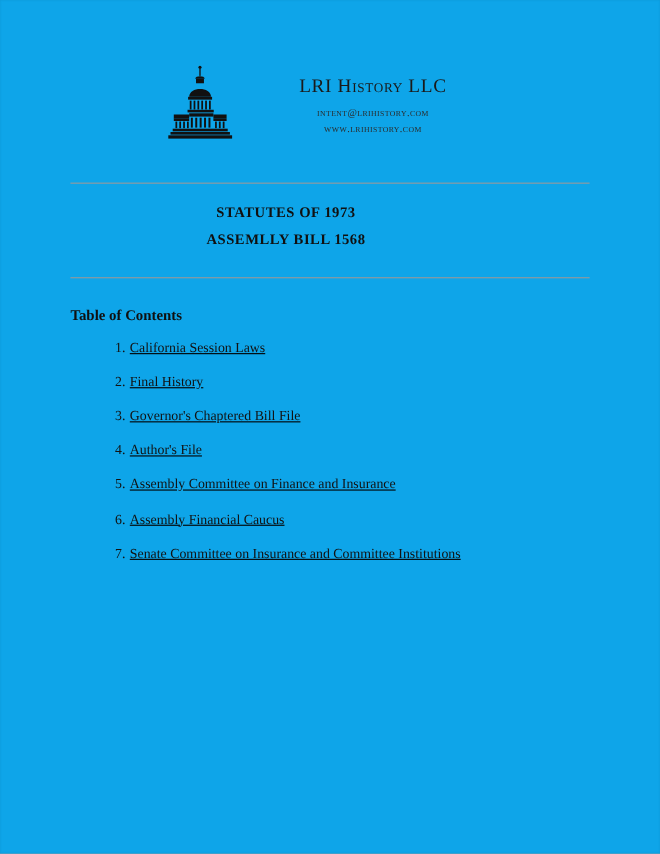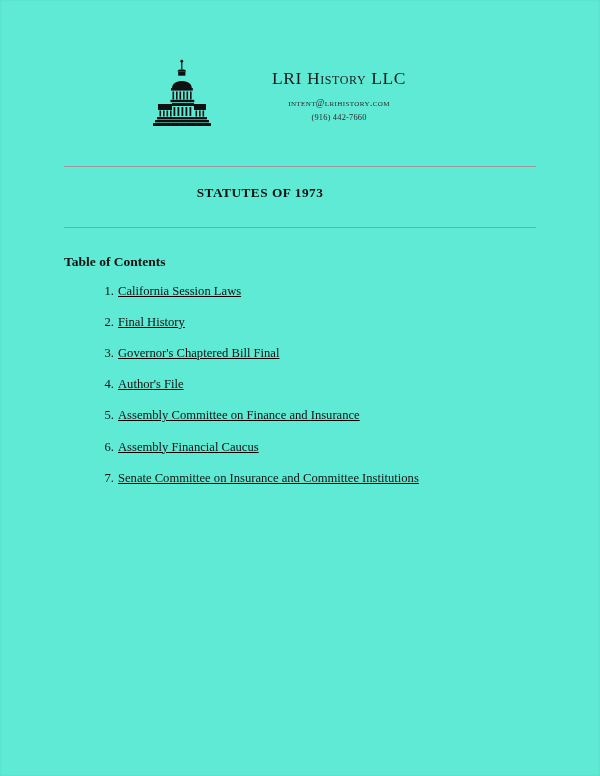--- a/index.html
+++ b/index.html
@@ -10,21 +10,21 @@
   body {
     width: 600px;
     height: 776px;
     overflow: hidden;
     font-family: "Liberation Serif", serif;
   }
   .page {
     position: relative;
     width: 600px;
     height: 776px;
-    background: #5eead4;
+    background: #0ea5e9;
     box-sizing: border-box;
   }
   
   .page::before {
     content: "";
     position: absolute;
     inset: 0;
     pointer-events: none;
     box-shadow: inset 0 0 2px rgba(0,0,0,0.10);
   }
@@ -172,37 +172,38 @@
 
           <rect x="11" y="59" width="50" height="2.4"></rect>
           <rect x="9" y="62" width="54" height="2.4"></rect>
           <rect x="7" y="65" width="58" height="3"></rect>
         </g>
       </svg>
     </div>
     <div class="org-block">
       <h1 class="org-name">LRI History LLC</h1>
       <p class="org-line">intent@lrihistory.com</p>
-      <p class="org-phone">(916) 442-7660</p>
+      <p class="org-line">www.lrihistory.com</p>
     </div>
   </div>
 
   <div class="rule rule-top"></div>
 
   <div class="title-block">
     <p class="title-line">STATUTES OF 1973</p>
+    <p class="title-line">ASSEMLLY BILL 1568</p>
   </div>
 
   <div class="rule rule-bottom"></div>
 
   <h2 class="toc-heading">Table of Contents</h2>
 
   <ol class="toc-list">
     <li class="toc-item">California Session Laws</li>
     <li class="toc-item">Final History</li>
-    <li class="toc-item">Governor's Chaptered Bill Final</li>
+    <li class="toc-item">Governor's Chaptered Bill File</li>
     <li class="toc-item">Author's File</li>
     <li class="toc-item">Assembly Committee on Finance and Insurance</li>
     <li class="toc-item">Assembly Financial Caucus</li>
     <li class="toc-item">Senate Committee on Insurance and Committee Institutions</li>
   </ol>
 
 </div>
 
 </body></html>

